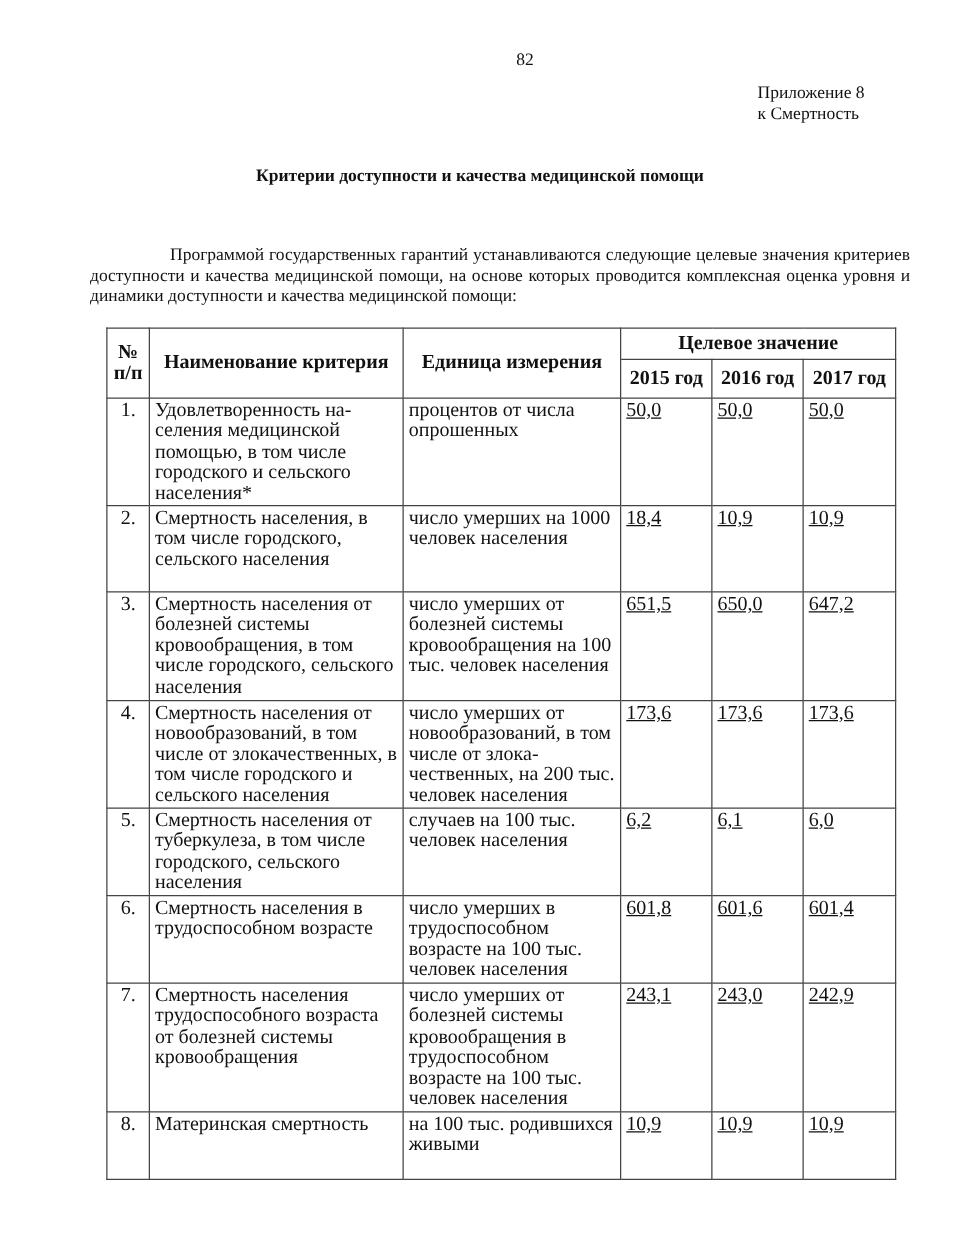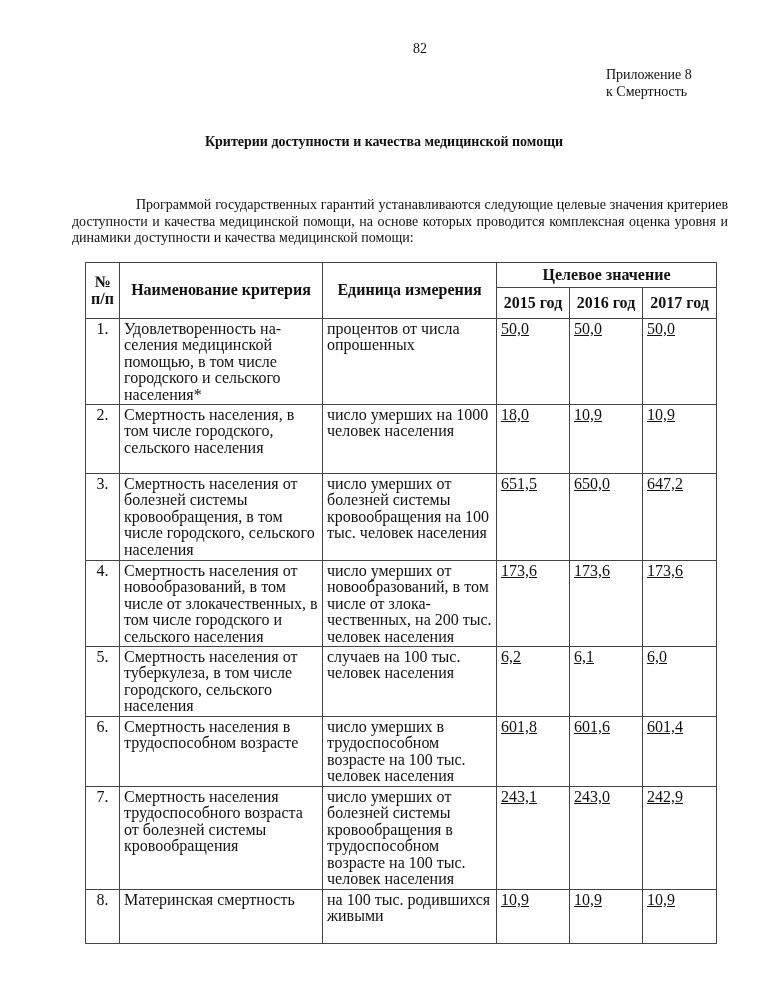--- a/index.html
+++ b/index.html
@@ -137,21 +137,21 @@
       <td>Удовлетворенность на-селения медицинской помощью, в том числе городского и сельского населения*</td>
       <td>процентов от числа опрошенных</td>
       <td class="val">50,0</td>
       <td class="val">50,0</td>
       <td class="val">50,0</td>
     </tr>
     <tr class="r2">
       <td class="num">2.</td>
       <td>Смертность населения, в том числе городского, сельского населения</td>
       <td>число умерших на 1000 человек населения</td>
-      <td class="val">18,0</td>
+      <td class="val">18,4</td>
       <td class="val">10,9</td>
       <td class="val">10,9</td>
     </tr>
     <tr class="r3">
       <td class="num">3.</td>
       <td>Смертность населения от болезней системы кровообращения, в том числе городского, сельского населения</td>
       <td>число умерших от болезней системы кровообращения на 100 тыс. человек населения</td>
       <td class="val">651,5</td>
       <td class="val">650,0</td>
       <td class="val">647,2</td>

